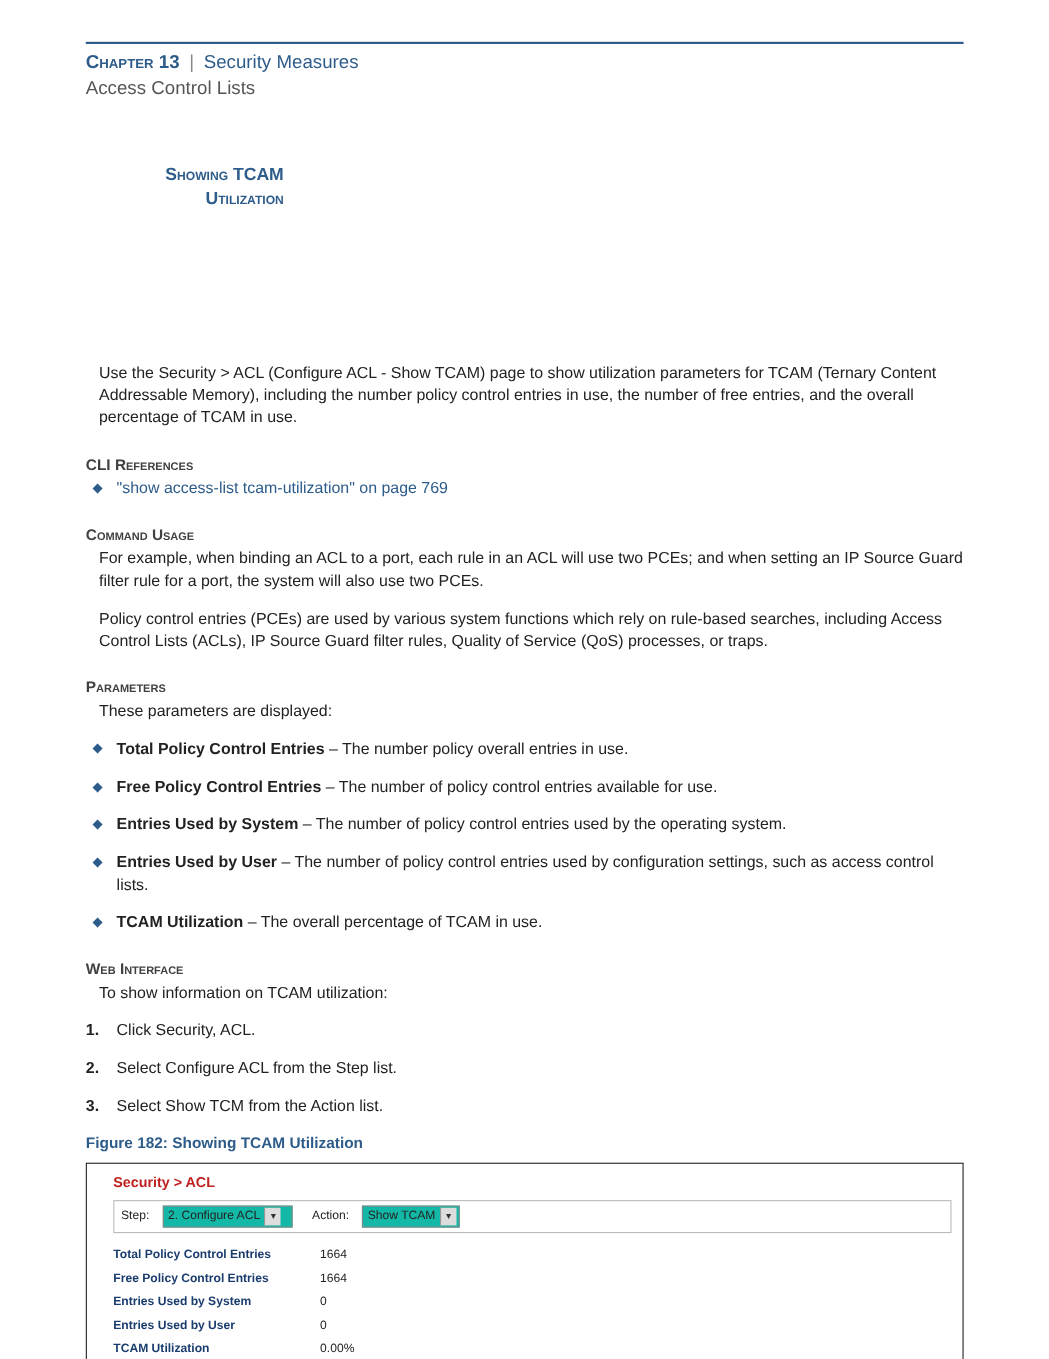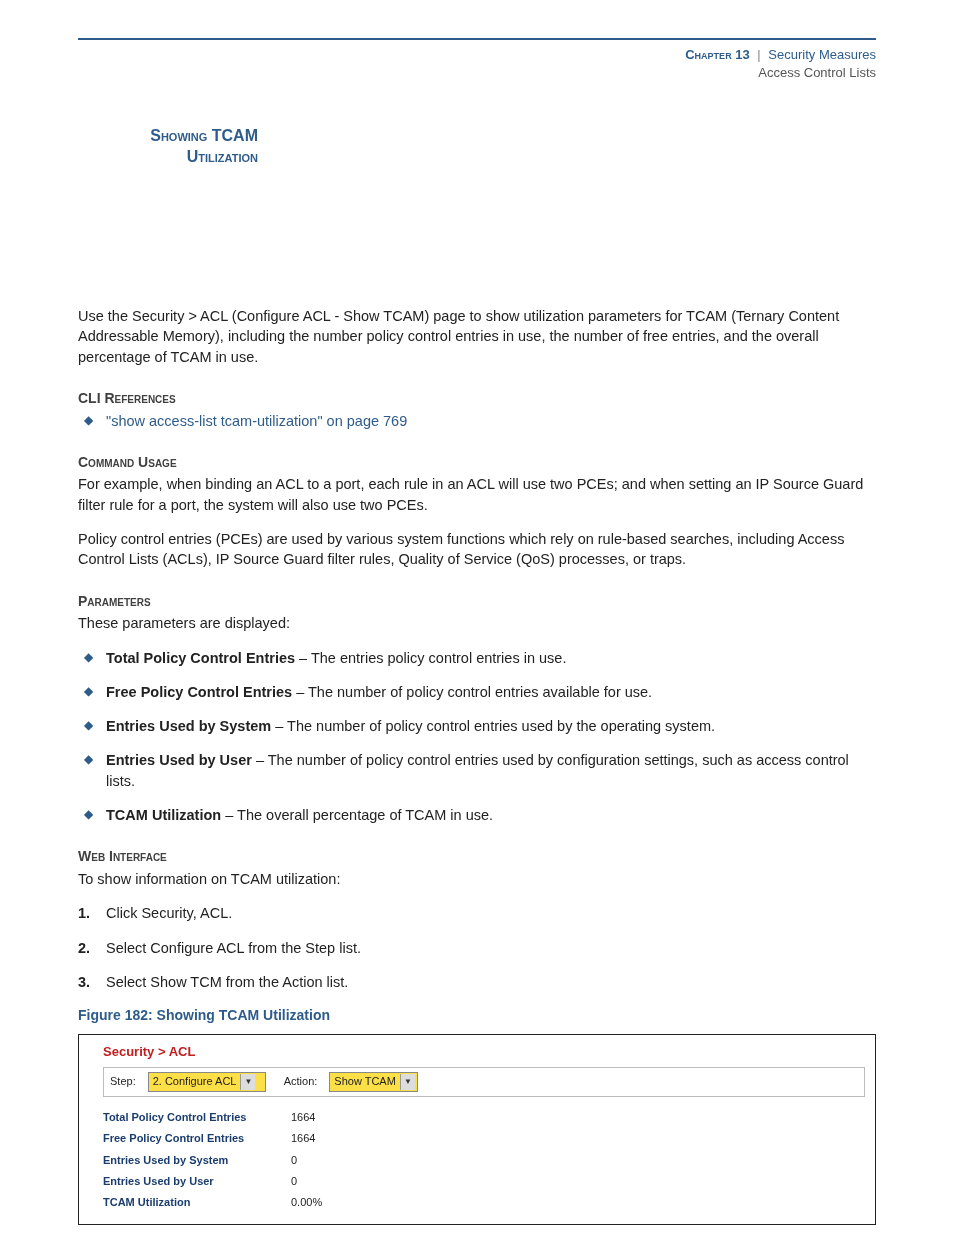--- a/index.html
+++ b/index.html
@@ -16,43 +16,43 @@
     margin: 0 auto;
     box-sizing: border-box;
     padding: 38px 78px 20px 78px;
     position: relative;
   }
   .topline {
     border-top: 2px solid #2e5c8a;
     margin-bottom: 6px;
   }
   .runhead {
-    text-align: right;
-    font-size: 13px;
+    text-align: left;
+    font-size: 17px;
     line-height: 1.35;
-    margin-bottom: 45px;
+    margin-bottom: 58px;
   }
   .runhead .chapter { font-weight: bold; color: #2e5c8a; font-variant: small-caps; }
   .runhead .sep { color: #888; padding: 0 4px; }
   .runhead .title1 { color: #2e5c8a; }
   .runhead .title2 { color: #555; }
   .content-row { display: flex; flex-direction: column; }
   .margin-head {
     width: 180px;
     flex: 0 0 180px;
     text-align: right;
     color: #2e5c8a;
     font-weight: bold;
     font-variant: small-caps;
     font-size: 16px;
     padding-right: 10px;
     line-height: 1.3;
   }
   .body-col { flex: 1; }
-  .body-col p { margin: 0 0 14px 0; }
+  .body-col p { margin: 0 0 14px 12px; }
   .h-small {
     color: #404040;
     font-weight: bold;
     font-variant: small-caps;
     font-size: 14px;
     margin-top: 22px;
     margin-bottom: 2px;
   }
   .link { color: #2e5c8a; }
   .bullet-list { list-style: none; padding: 0; margin: 0 0 14px 0; }
@@ -81,21 +81,21 @@
     background: #fff;
     padding: 4px 6px;
     display: flex;
     align-items: center;
     gap: 12px;
     margin-bottom: 10px;
   }
   .ui-bar label { font-size: 11px; }
   .ui-select {
     border: 1px solid #888;
-    background: #fde047;
+    background: #14b8a6;
     font-size: 11px;
     height: 18px;
     display: inline-flex;
     align-items: center;
     padding: 0 2px 0 4px;
     position: relative;
   }
   .ui-select .arrow {
     background: #ddd;
     border-left: 1px solid #999;
@@ -138,21 +138,21 @@
         </li>
       </ul>
 
       <div class="h-small">Command Usage</div>
       <p>For example, when binding an ACL to a port, each rule in an ACL will use two PCEs; and when setting an IP Source Guard filter rule for a port, the system will also use two PCEs.</p>
       <p>Policy control entries (PCEs) are used by various system functions which rely on rule-based searches, including Access Control Lists (ACLs), IP Source Guard filter rules, Quality of Service (QoS) processes, or traps.</p>
 
       <div class="h-small">Parameters</div>
       <p>These parameters are displayed:</p>
       <ul class="bullet-list">
-        <li><b>Total Policy Control Entries</b><span> – The entries policy control entries in use.</span></li>
+        <li><b>Total Policy Control Entries</b><span> – The number policy overall entries in use.</span></li>
         <li><b>Free Policy Control Entries</b><span> – The number of policy control entries available for use.</span></li>
         <li><b>Entries Used by System</b><span> – The number of policy control entries used by the operating system.</span></li>
         <li><b>Entries Used by User</b><span> – The number of policy control entries used by configuration settings, such as access control lists.</span></li>
         <li><b>TCAM Utilization</b><span> – The overall percentage of TCAM in use.</span></li>
       </ul>
 
       <div class="h-small">Web Interface</div>
       <p>To show information on TCAM utilization:</p>
       <ol class="num-list">
         <li><span class="num">1.</span><span>Click Security, ACL.</span></li>

